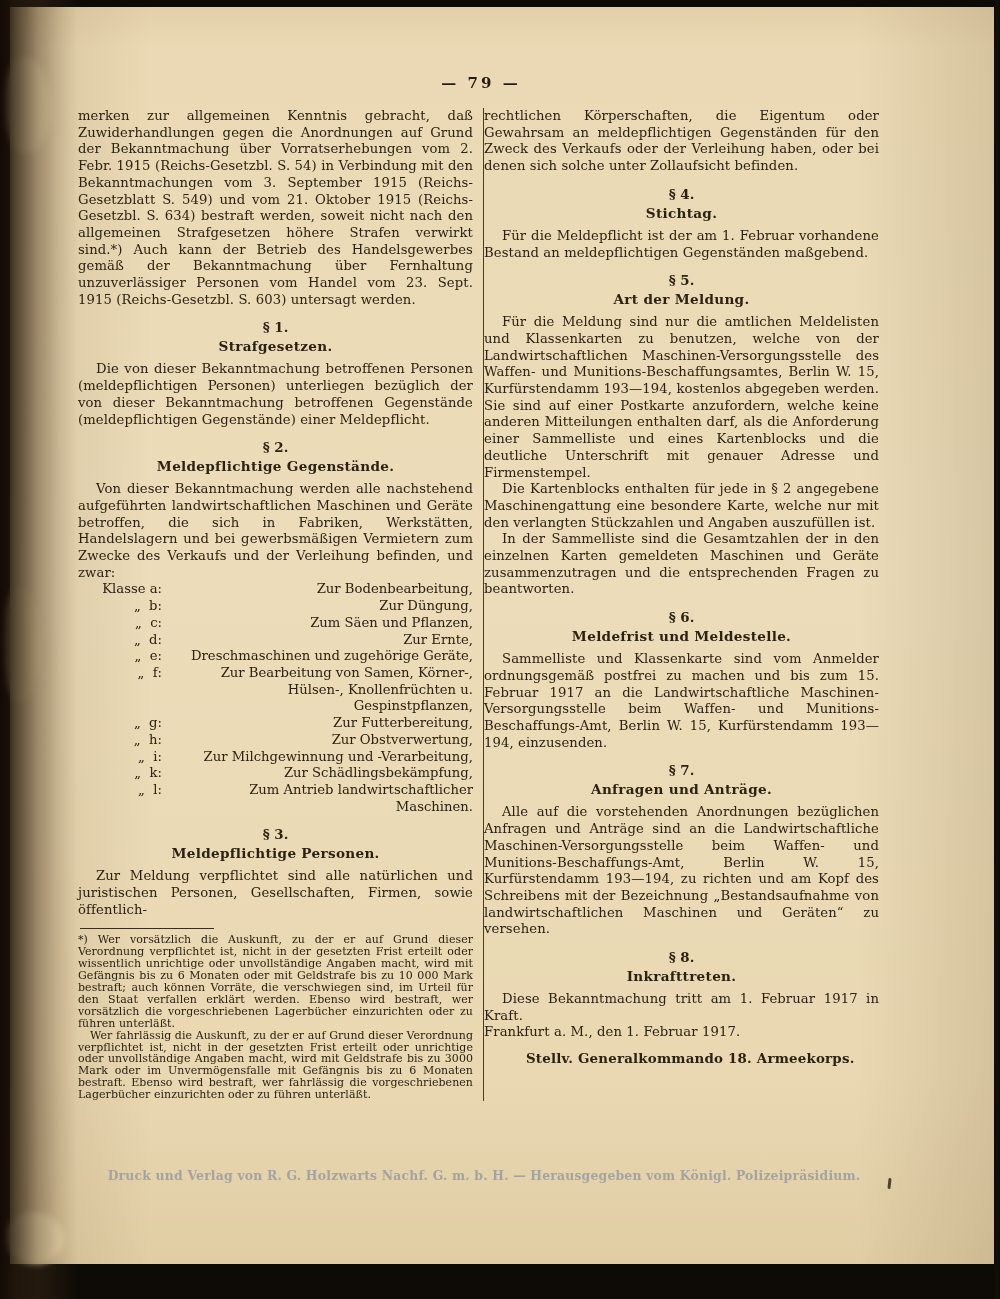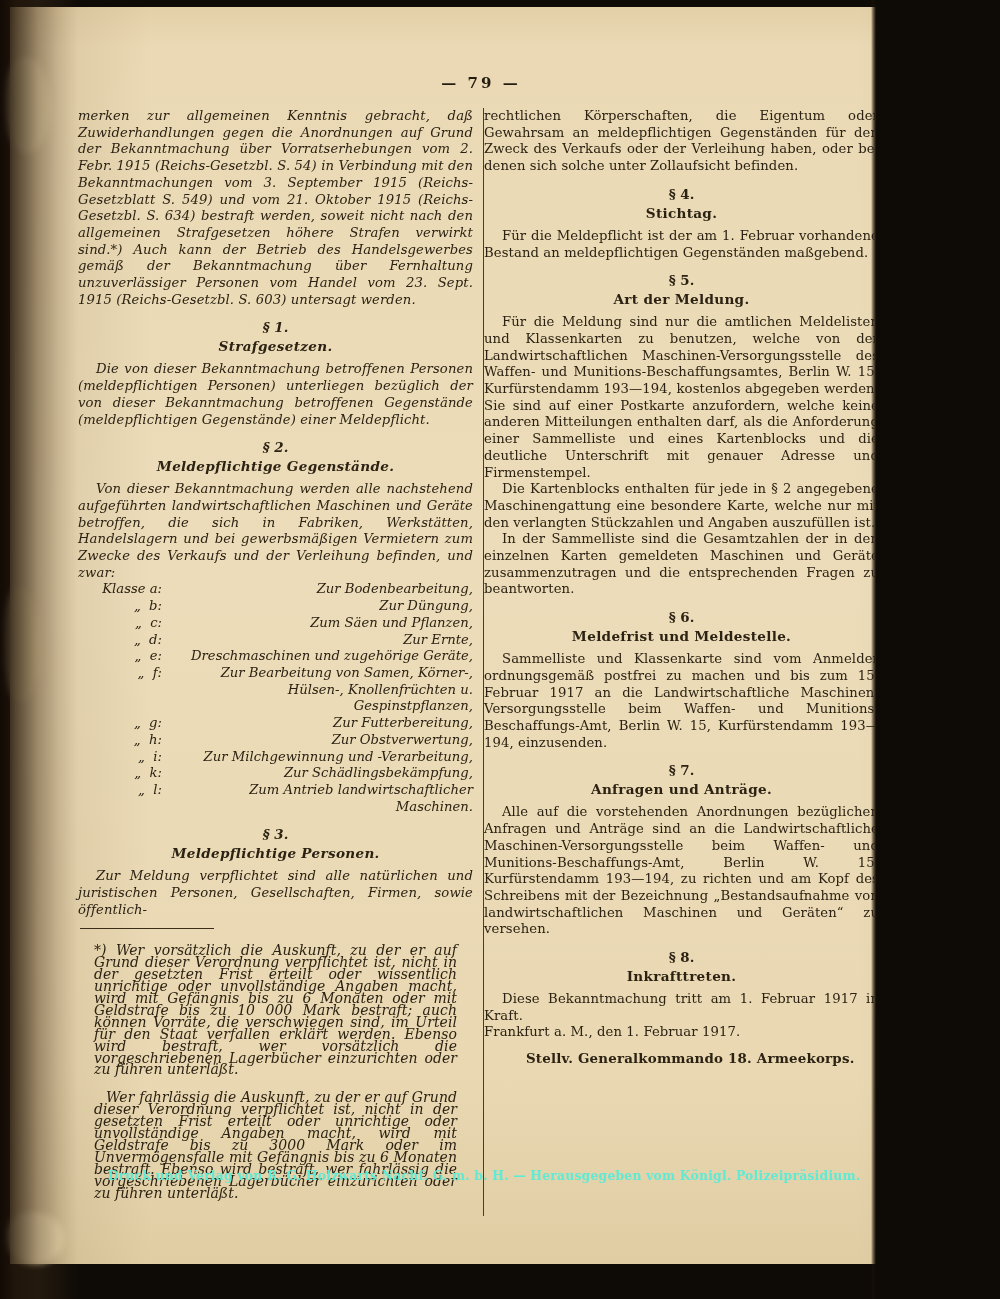--- a/index.html
+++ b/index.html
@@ -1,17 +1,17 @@
 <!DOCTYPE html>
 <html><head>
 <meta charset="utf-8">
 <style>
   html,body { margin:0; padding:0; background:#0e0a06; }
   .scan {
-    position:relative; width:876px; height:1299px;
+    position:relative; width:1000px; height:1299px;
     background:#0e0a06; overflow:hidden;
     font-family:"DejaVu Serif", serif;
   }
   .paper {
     position:absolute; left:10px; top:7px; width:984px; height:1257px;
     background:
       linear-gradient(180deg, #e3d0a8 0, #ead9b4 40px, #ecdcb9 45%, #e9d8b2 85%, #e0cda4 100%),
       #ead9b4;
   }
   .paper-vshade {
@@ -34,21 +34,21 @@
   .content {
     position:absolute; left:78px; top:74px; width:806px;
     color:#2b2213;
   }
   .page-number {
     text-align:center; font-size:15px; font-weight:bold;
     letter-spacing:3px; margin-bottom:16px; color:#241c0f;
   }
   .cols { display:flex; align-items:stretch; }
   .col { width:395px; }
-  .col.left  { padding-right:10px;font-style:italic; }
+  .col.left  { padding-right:10px; }
   .col.right { }
   .divider { width:1px; background:#4d3c23; }
 
   p.body {
     font-size:13.2px; line-height:16.7px; text-align:justify;
     margin:0 0 0 0; letter-spacing:0.1px;
   }
   p.indent { text-indent:18px; }
   p.follow { margin-top:0; }
 
@@ -61,35 +61,35 @@
     margin-bottom:7px; letter-spacing:0.3px;
   }
 
   .klasse { display:flex; font-size:13.2px; line-height:16.7px; margin-left:8px; }
   .k-label { flex:none; width:76px; text-align:right; padding-right:8px; white-space:pre; }
   .k-text  { flex:1;text-align:right; }
 
   .footnote { margin-top:10px; }
   .fn-rule { width:134px; border-top:1px solid #3b2d18; margin:0 0 5px 2px; }
   .footnote p {
-    font-size:14px; line-height:11.9px; text-align:justify; margin:16px;
+    font-size:11px; line-height:11.9px; text-align:justify; margin:0;
     letter-spacing:0.05px;
   }
   .footnote p.fn2 { text-indent:12px; }
 
   .dateline { margin-top:9px; text-indent:0; }
   .signature {
     font-weight:bold; font-size:13.4px; margin-top:9px; margin-left:42px;
     letter-spacing:0.2px;
   }
 
   .imprint {
     position:absolute; left:84px; top:1168px; width:800px;
     text-align:center; font-weight:bold; font-size:12.4px;
-    color:#5eead4; letter-spacing:0.2px;
+    color:#a3a3a3; letter-spacing:0.2px;
   }
   .stray-mark {
     position:absolute; left:888px; top:1178px; width:3px; height:11px;
     background:#2b2213; border-radius:2px; transform:rotate(6deg); opacity:.8;
   }
 </style>
 </head>
 <body>
 
 <div class="scan">

